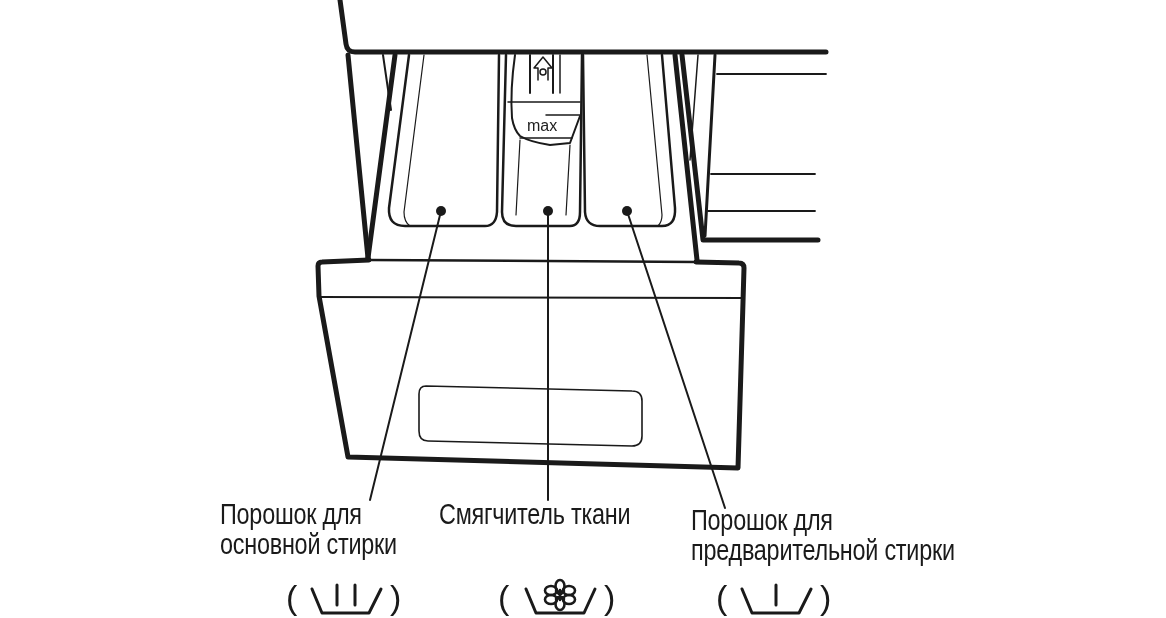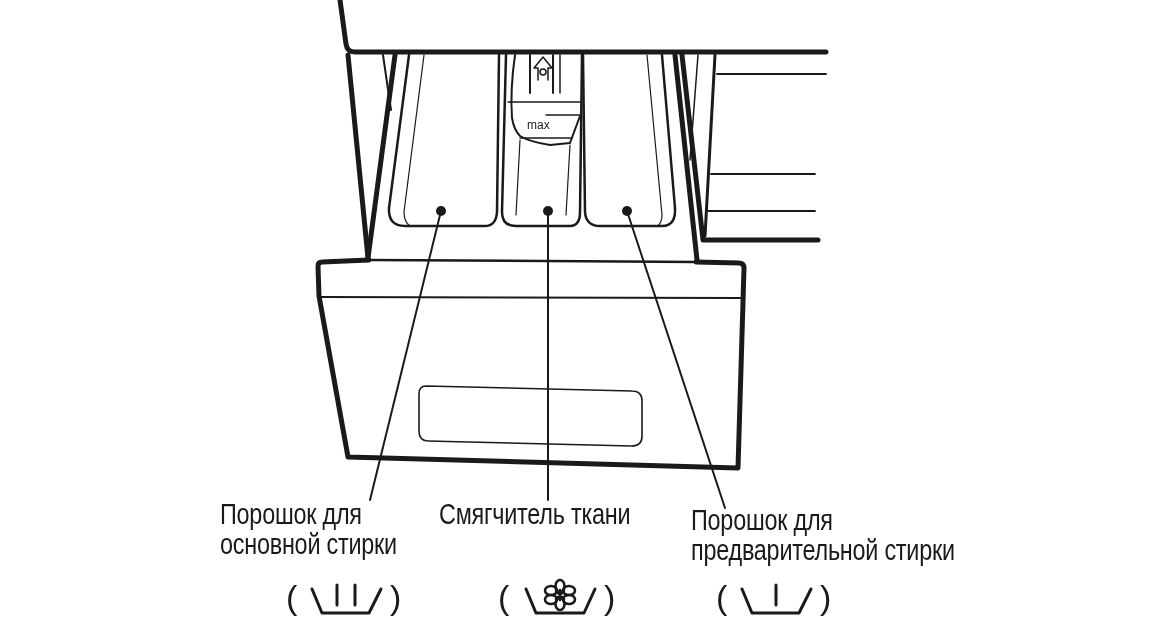--- a/index.html
+++ b/index.html
@@ -30,21 +30,21 @@
       color: #1a1a1a;
       transform: scaleX(0.78);
       transform-origin: left top;
       white-space: nowrap;
       letter-spacing: -0.3px;
     }
     .label span { display: block; }
     .max-label {
       position: absolute;
       font-family: "Liberation Sans", sans-serif;
-      font-size: 12px;
+      font-size: 16px;
       line-height: 13px;
       color: #222;
       left: 527px;
       top: 119px;
     }
     .symbol {
       position: absolute;
       top: 576px;
       height: 40px;
     }

